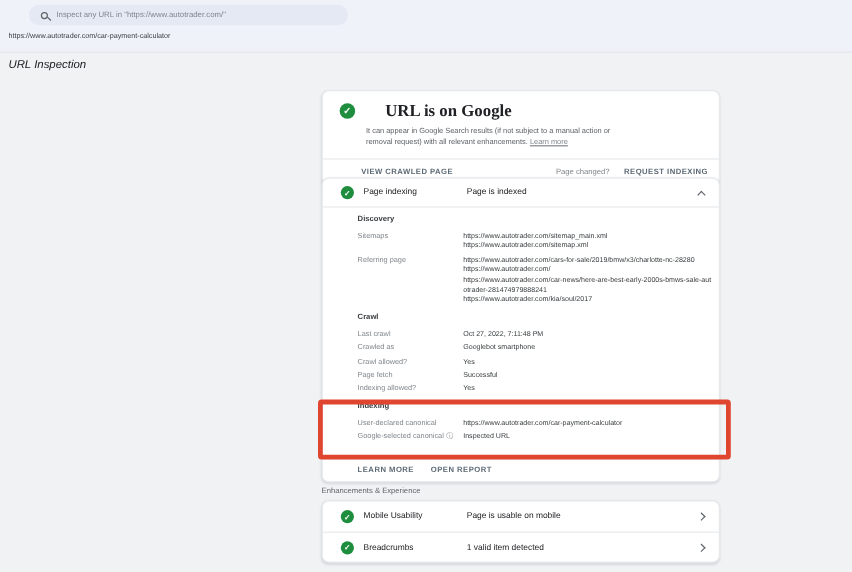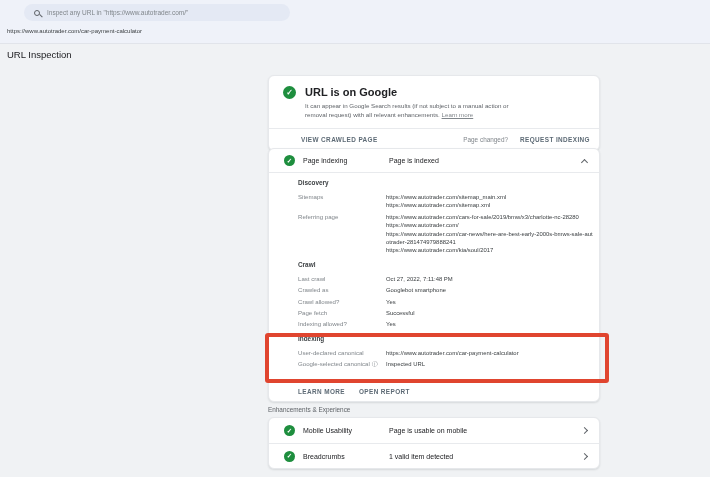--- a/index.html
+++ b/index.html
@@ -19,39 +19,39 @@
   .search-pill {
     position:absolute; left:24px; top:4px; width:266px; height:17px;
     background:#e4e9f4; border-radius:9px;
     display:flex; align-items:center; gap:7px; padding:0 10px; cursor:text;
   }
   .search-icon { width:6px; height:6px; border:1.1px solid #5f6368; border-radius:50%; position:relative; flex:none; }
   .search-icon::after { content:""; position:absolute; width:3.5px; height:1.1px; background:#5f6368; transform:rotate(45deg); right:-3px; bottom:-1.5px; }
   .search-placeholder { font-size:6.5px; color:#80868b; white-space:nowrap; }
   .current-url { position:absolute; left:7px; top:28px; font-size:6px; color:#3c4043; }
 
-  .page-title { position:absolute; left:7px; top:49px; font-size:9.5px; color:#202124; }
+  .page-title { position:absolute; left:7px; top:49px; font-size:9.5px; color:#202124;font-style:italic; }
 
   
   .card {
     position:absolute; left:268px; width:332px;
     background:#fff; border:1px solid #e6e8eb; border-radius:6px;
     box-shadow:0 1px 2px rgba(60,64,67,0.14);
   }
   .check { border-radius:50%; background:#1e8e3e; color:#fff; display:flex; align-items:center; justify-content:center; flex:none; font-weight:700; }
   .check.lg { width:13px; height:13px; font-size:8px; margin-top:1px; }
   .check.sm { width:11px; height:11px; font-size:6.5px; }
   .chev { width:5px; height:5px; border:solid #5f6368; border-width:0 1.3px 1.3px 0; display:inline-block; flex:none; }
   .chev.up { transform:rotate(-135deg); margin-top:3px; }
   .chev.right { transform:rotate(-45deg); }
 
   
   .card1 { top:75px; }
   .c1-main { display:flex; padding:9px 12px 8px 14px; gap:9px; }
-  .c1-title { font-size:11px; font-weight:700; color:#202124; margin:1px 0 4px; }
+  .c1-title { font-size:14px; font-weight:700; color:#202124; margin:1px 16px 4px;font-family:Liberation Serif, serif; }
   .c1-desc { font-size:6.2px; color:#5f6368; line-height:1.45; max-width:224px; }
   .learnmore { color:#80868b; text-decoration:underline; cursor:pointer; }
   .c1-footer { border-top:1px solid #e8eaed; height:22px; display:flex; align-items:center; justify-content:space-between; padding:0 9px 0 32px; }
   .action { font-size:6.4px; font-weight:700; letter-spacing:0.4px; color:#5d6a75; cursor:pointer; text-decoration:none; white-space:nowrap; }
   .muted { font-size:6.4px; color:#80868b; margin-right:12px; }
   .c1-footer-right { display:flex; align-items:center; }
 
   
   .card2 { top:148px; }
   .c2-header { height:24px; display:flex; align-items:center; padding:0 12px 0 15px; border-bottom:1px solid #e8eaed; cursor:pointer; }

